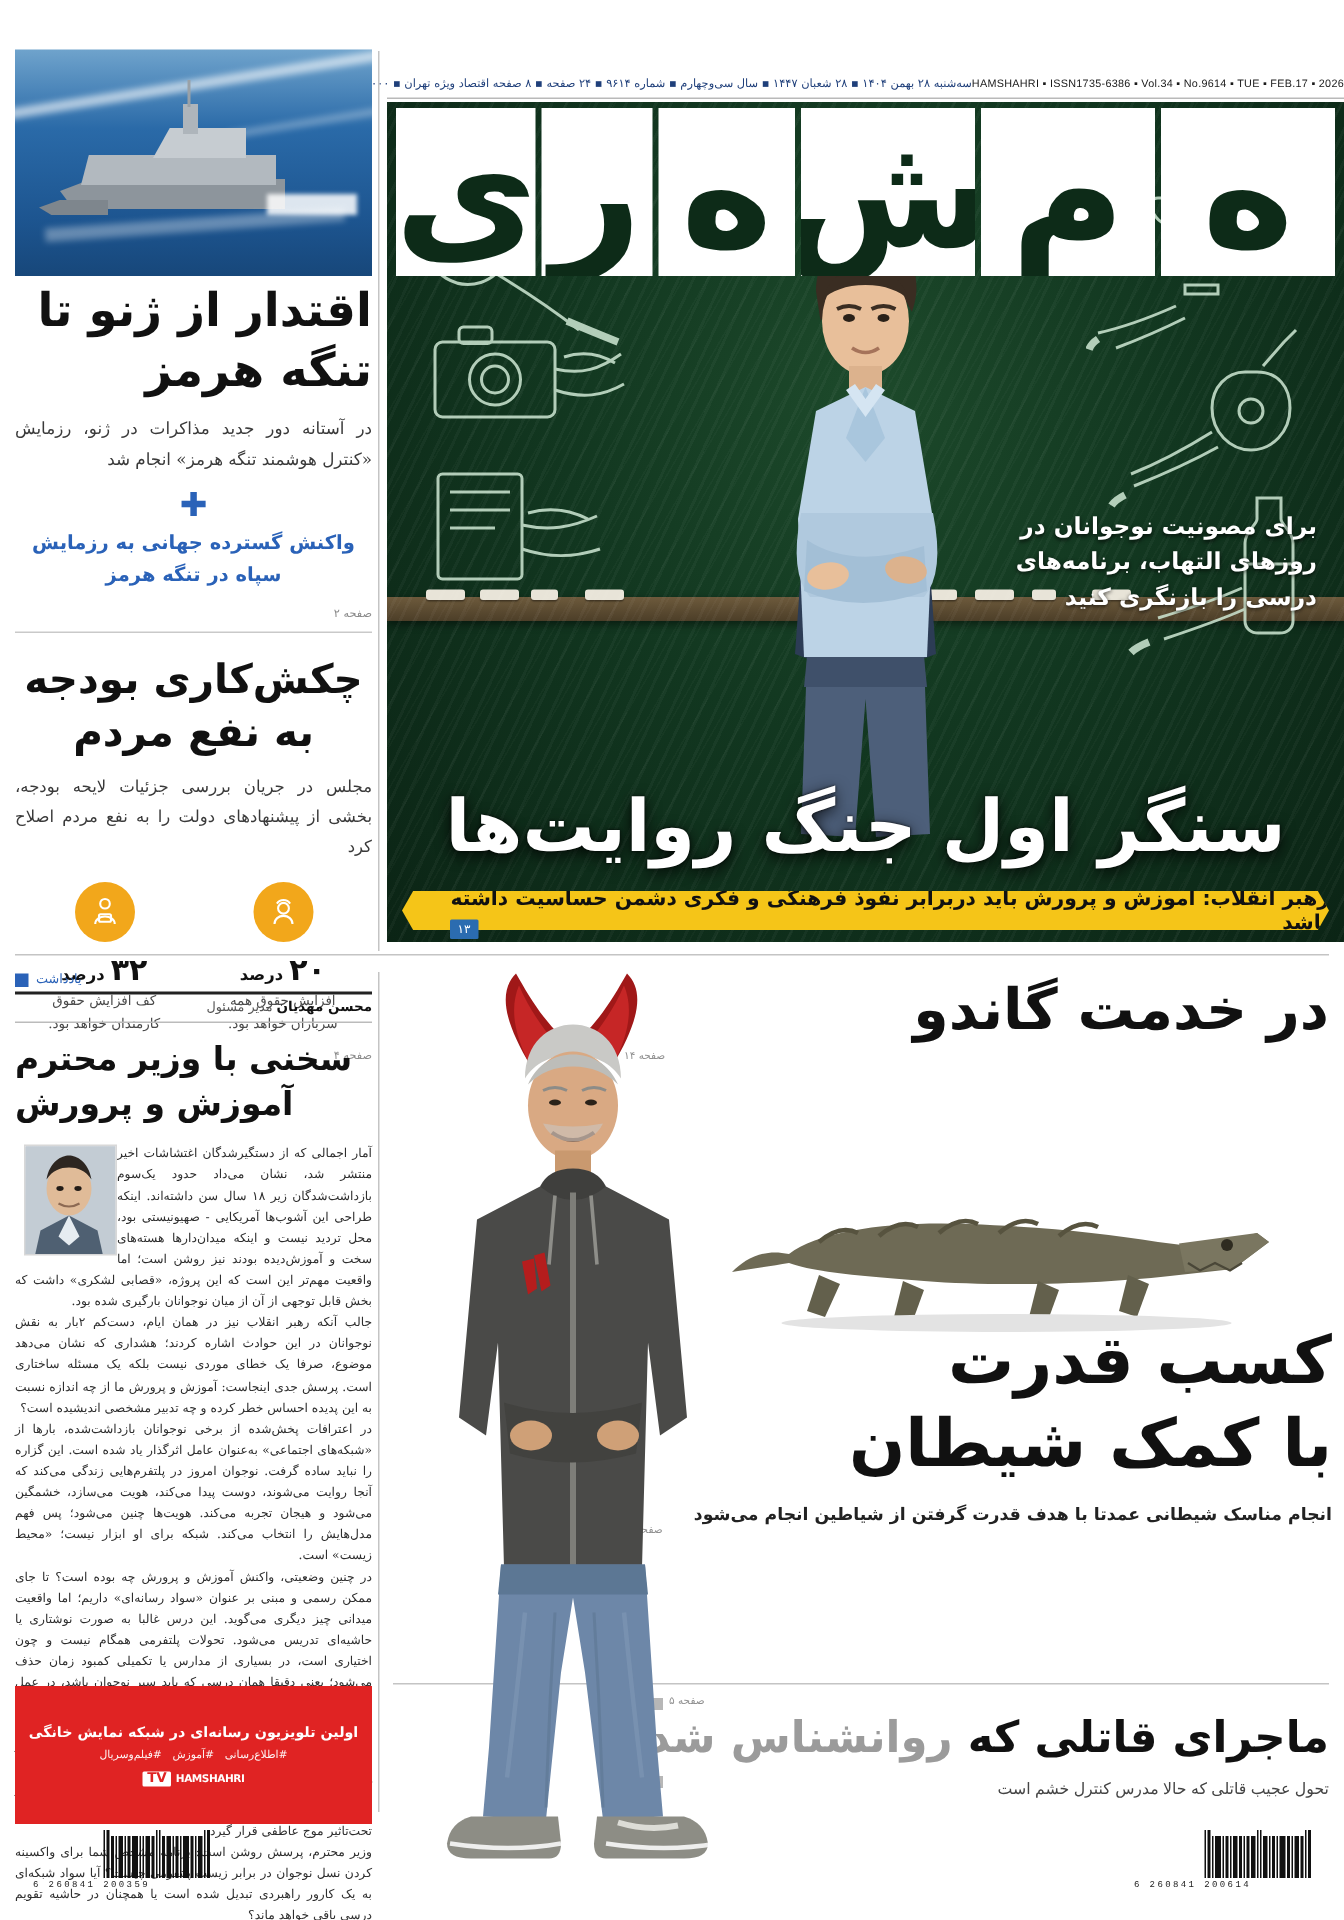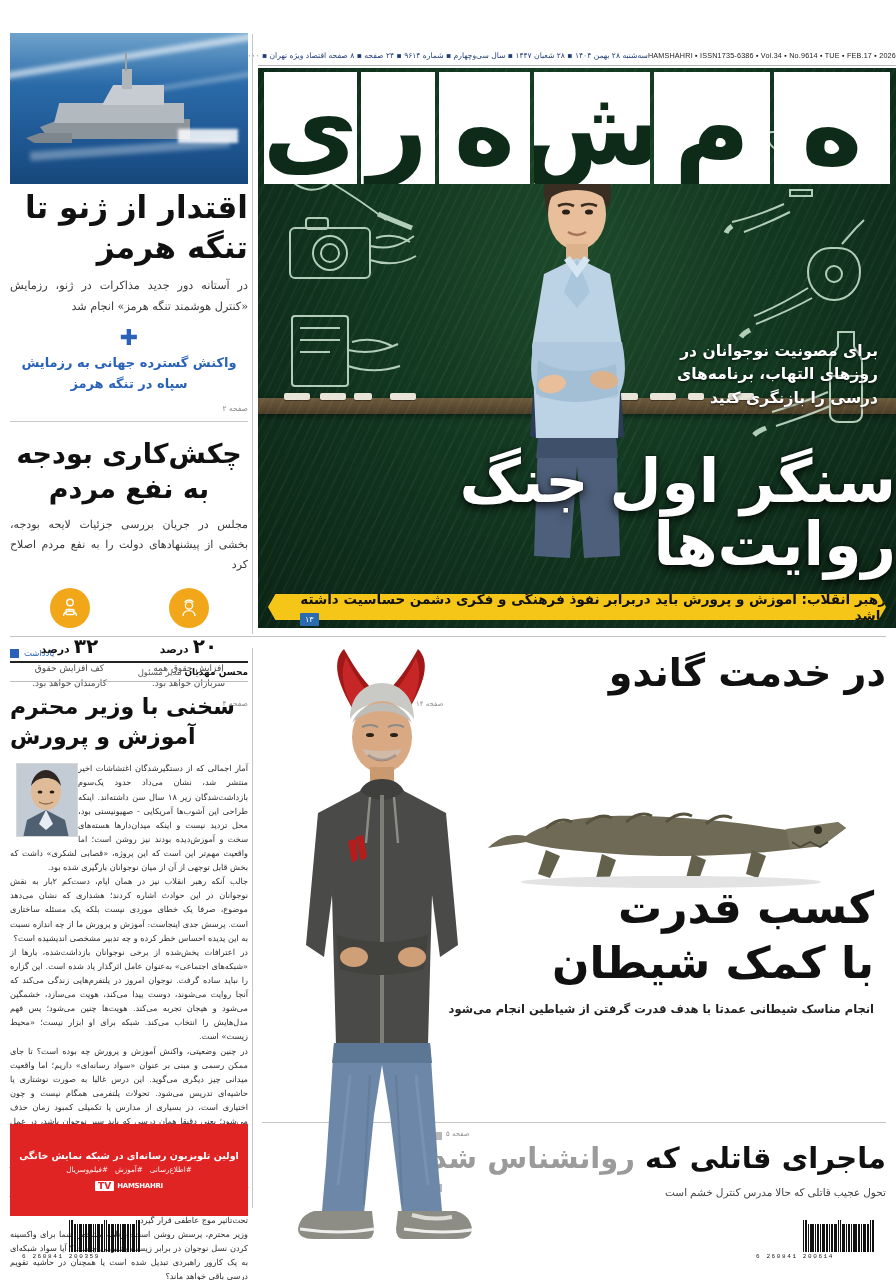--- a/index.html
+++ b/index.html
@@ -67,22 +67,22 @@
 
   
   .deck {
     position: absolute; z-index: 7; right: 18px; top: 272px; width: 218px;
     text-align: right; color: #ffffff; font-weight: 800;
     font-size: 15.5px; line-height: 1.5; direction: rtl;
     text-shadow: 0 1px 3px rgba(0,0,0,.8);
   }
   .hero-headline{
     position:absolute; z-index:8; left:0; right:0; bottom:52px;
-    text-align:right; color:#fff; font-weight:900;
-    font-size:60px; line-height:1.05; direction:rtl;
+    text-align:center; color:#fff; font-weight:900;
+    font-size:48px; line-height:1.05; direction:rtl;
     letter-spacing:-1px;
     text-shadow: 0 3px 10px rgba(0,0,0,.85), 0 0 2px rgba(0,0,0,.9);
   }
   .hero-strap{
     position:absolute; z-index:9; left:10px; right:10px; bottom:8px; height:26px;
     background:#f5c518; color:#111; direction:rtl;
     display:flex; align-items:center; justify-content:center;
     font-size:13.5px; font-weight:800; letter-spacing:-.2px;
     clip-path: polygon(1.2% 0,98.8% 0,100% 50%,98.8% 100%,1.2% 100%,0 50%);
   }
@@ -196,21 +196,21 @@
               font-family:"DejaVu Serif","Liberation Serif",serif; }
   .gando-circle{
     position:absolute; right:64px; top:-10px; width:220px; height:220px;
     background:#e8e8e8; border-radius:50%; z-index:-1;
   }
 
   
   .croc{ position:absolute; right:40px; top:770px; width:370px; height:120px; }
 
   
-  .satan{ position:absolute; right:22px; top:880px; width:470px; }
+  .satan{ position:absolute; right:8px; top:880px; width:470px; }
   .satan-title{ direction:rtl; text-align:right; font-weight:900; font-size:44px;
                 color:#111; letter-spacing:-1.4px; line-height:1.25; }
   .satan-sub{ direction:rtl; text-align:right; font-size:11.5px; color:#222;
               font-weight:700; margin-top:12px; }
   .epstein-band{
     position:absolute; left:255px; right:10px; top:890px; height:230px;
     background:#eeeeee; z-index:-2;
   }
   .epstein-word{
     position:absolute; left:250px; right:0; top:1032px; height:56px;

